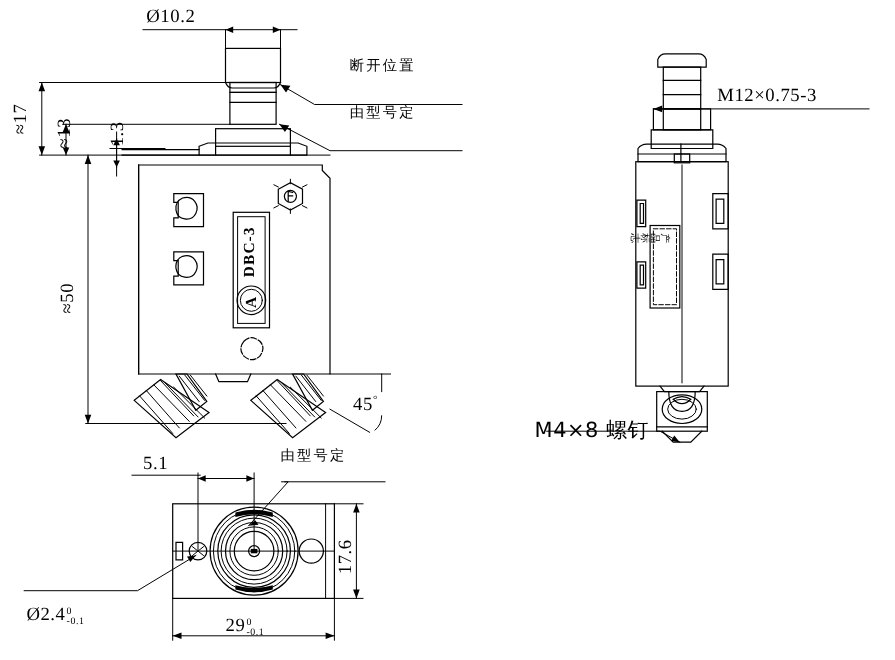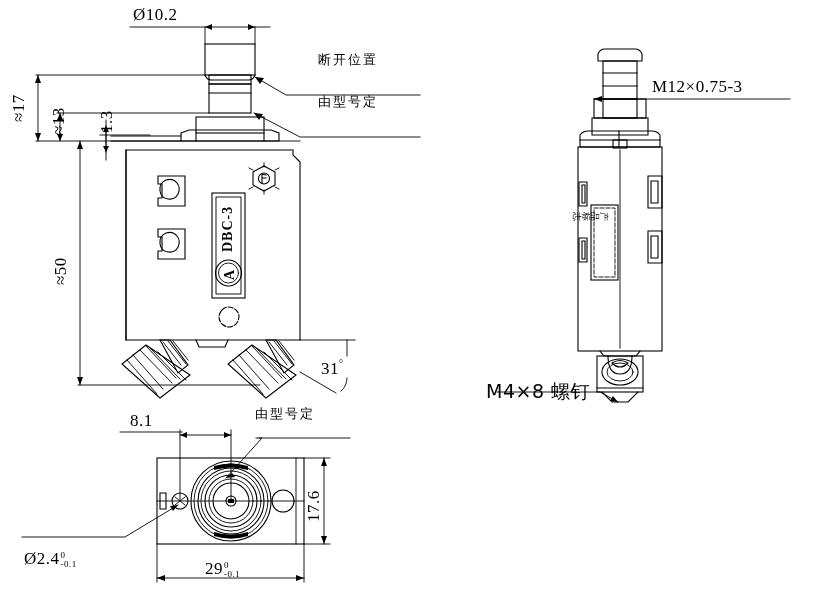--- a/index.html
+++ b/index.html
@@ -372,31 +372,31 @@
   <div class="lbl lbl-dim rot90" style="left:50px; top:135px;">≈13</div>
 
   <div class="lbl lbl-dim rot90" style="left:98px; top:133px;">1.3</div>
 
   <div class="lbl lbl-dim rot90" style="left:52px; top:285px;">≈50</div>
 
   <div class="lbl rot90" style="left:221px; top:252px; font-size:14px; font-weight:bold; font-family:'Liberation Serif',serif; letter-spacing:1px;">DBC-3</div>
 
   <div class="lbl rot90" style="left:223px; top:280px; font-size:14px; font-weight:bold; font-family:'Liberation Serif',serif;">A</div>
 
-  <div class="lbl lbl-dim" style="left:321px; top:359px;"><span>31</span><span class="deg-sup">°</span></div>
+  <div class="lbl lbl-dim" style="left:321px; top:359px;"><span>45</span><span class="deg-sup">°</span></div>
 
   <div class="lbl lbl-dim" style="left:652px; top:78px;">M12×0.75-3</div>
 
   <div class="lbl" style="left:486px; top:382px; font-size:19px; font-family:'DejaVu Sans',sans-serif; letter-spacing:0.5px;">M4×8 螺钉</div>
 
   <div class="vert-stack" style="left:598px; top:212px; width:14px;">
     <span class="rot90cw" style="display:block; position:relative; left:10px; top:0px;">产品标志</span>
   </div>
 
-  <div class="lbl lbl-dim" style="left:130px; top:412px;">8.1</div>
+  <div class="lbl lbl-dim" style="left:130px; top:412px;">5.1</div>
 
   <div class="lbl lbl-cn" style="left:255px; top:408px;">由型号定</div>
 
   <div class="lbl lbl-dim" style="left:24px; top:519px;margin-top:31px;"><span>Ø2.4</span><span class="tol"><span>0</span><span>-0.1</span></span></div>
 
   <div class="lbl lbl-dim rot90" style="left:305px; top:522px;">17.6</div>
 
   <div class="lbl lbl-dim" style="left:205px; top:560px;"><span>29</span><span class="tol"><span>0</span><span>-0.1</span></span></div>
 
 </div>

